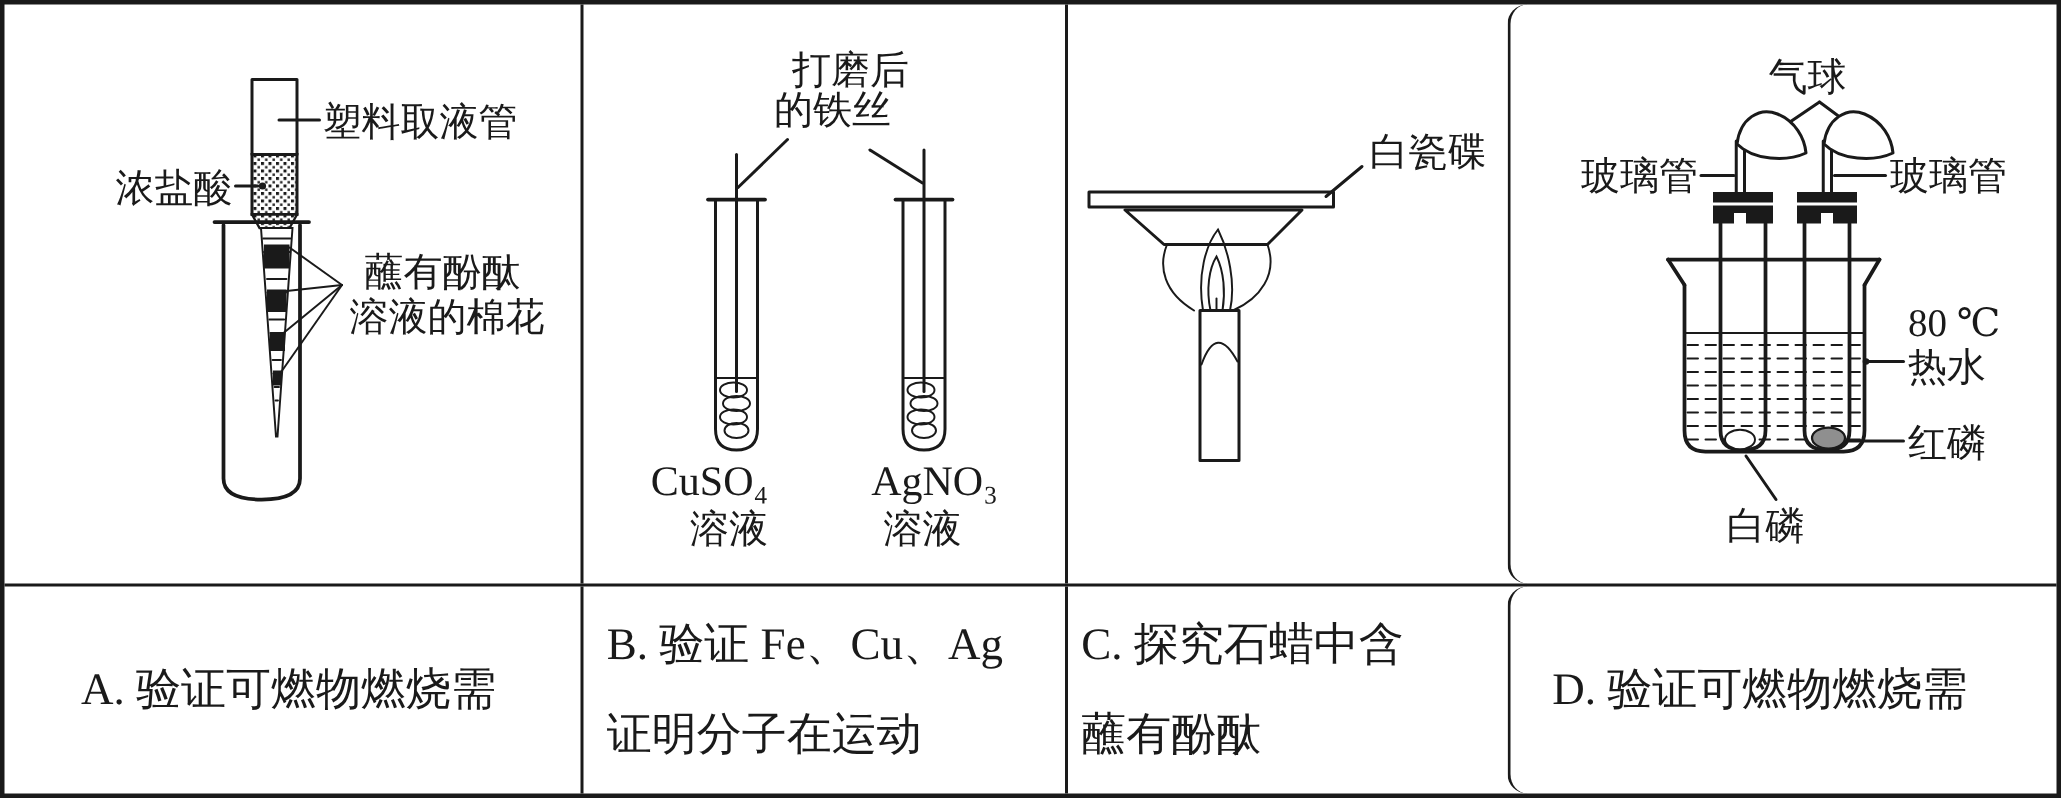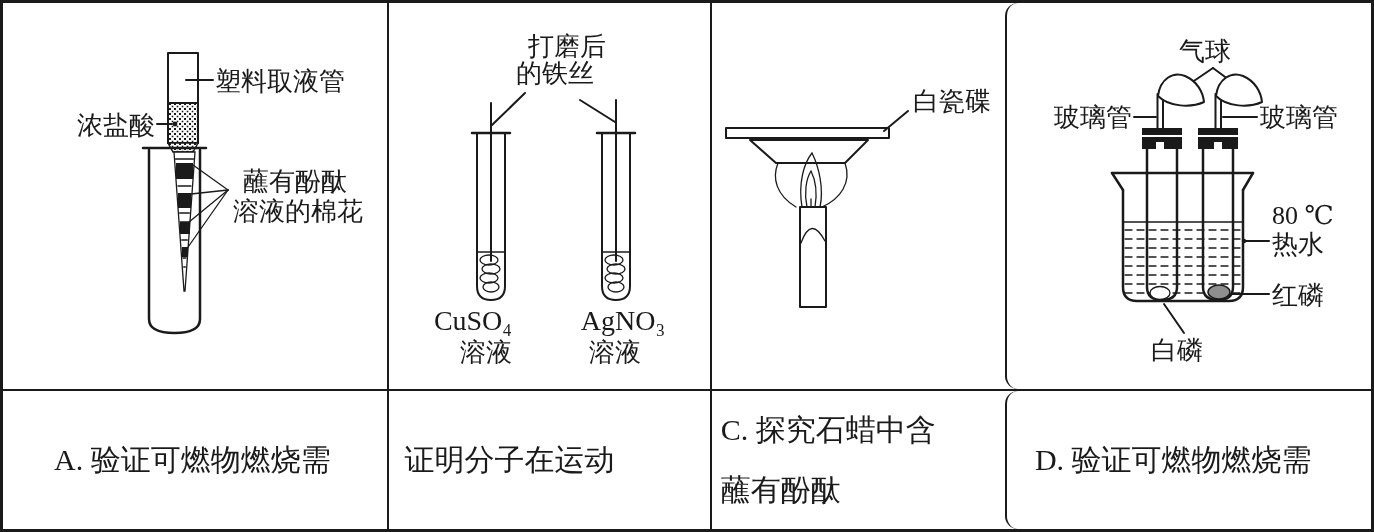--- a/index.html
+++ b/index.html
@@ -245,20 +245,21 @@
 
   <div class="row-bot">
     <div class="cell c1">
       <div class="cap cap-a">
         <div class="cap-line">A. 验证可燃物燃烧需</div>
 
       </div>
     </div>
     <div class="cell c2">
       <div class="cap cap-b">
+        <div class="cap-line">B. 验证 Fe、Cu、Ag</div>
         <div class="cap-line">证明分子在运动</div>
       </div>
     </div>
     <div class="cell c3">
       <div class="cap cap-c">
         <div class="cap-line">C. 探究石蜡中含</div>
         <div class="cap-line">蘸有酚酞</div>
       </div>
     </div>
     <div class="cell c4">

